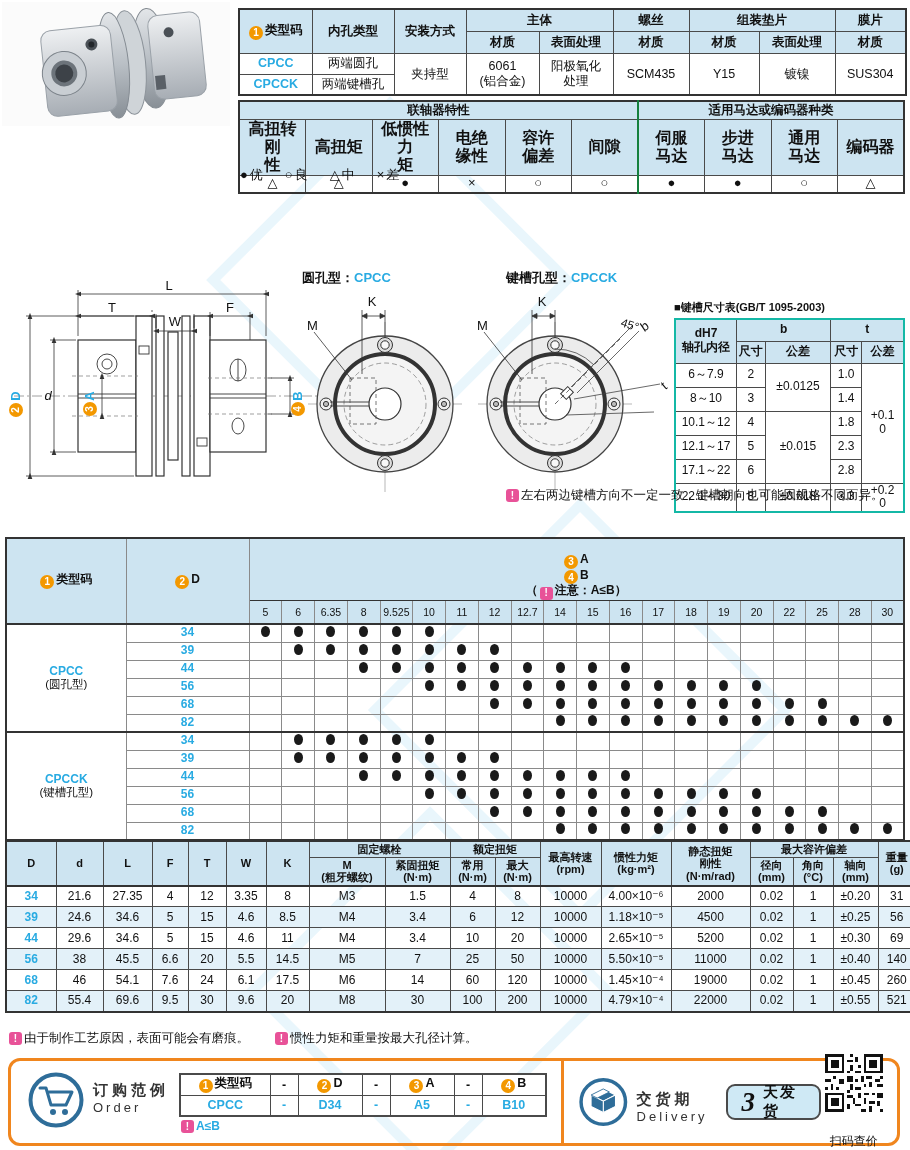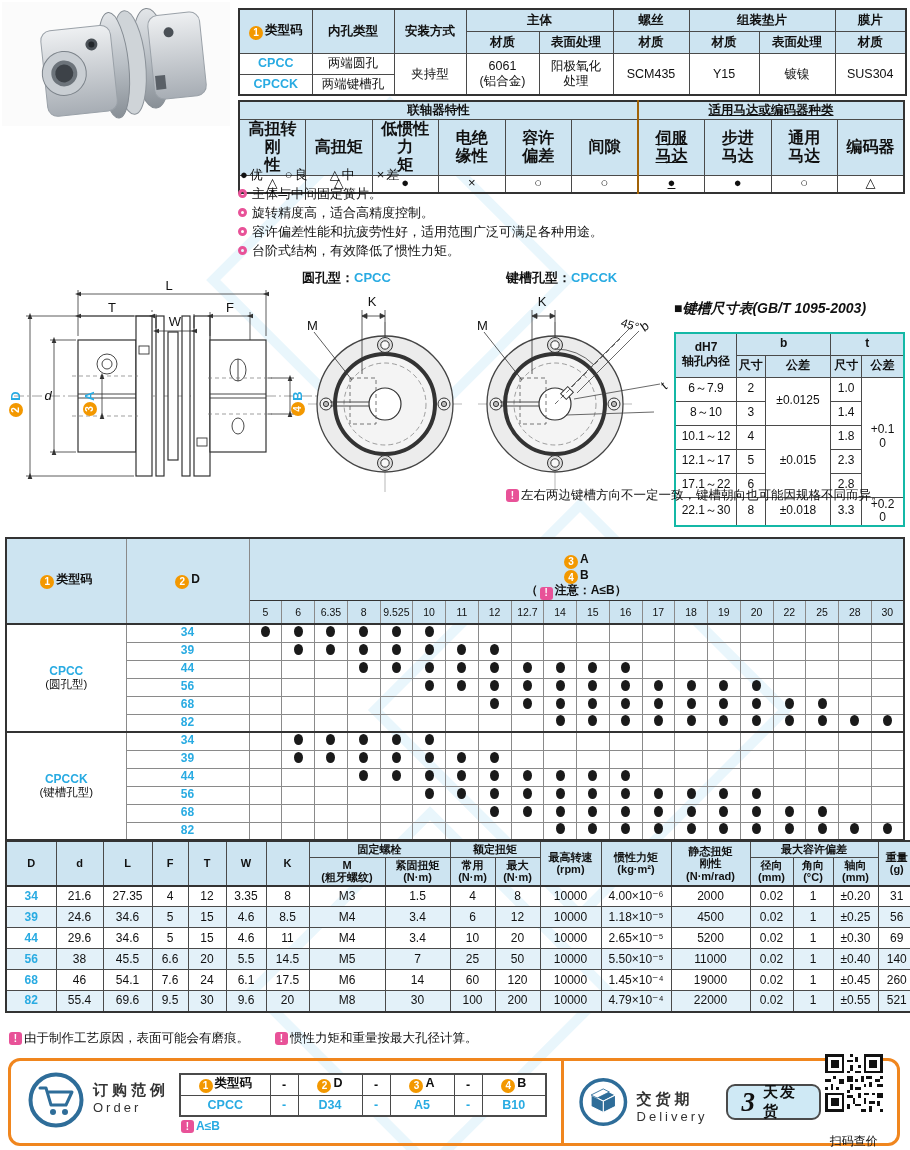--- a/index.html
+++ b/index.html
@@ -20,32 +20,32 @@
   
   #tbl1{left:238px;top:8px;width:667px;}
   #tbl1 table{width:100%;border:2px solid #333;}
   #tbl1 th{height:22px;font-size:12.5px;}
   #tbl1 td{height:21px;font-size:12.5px;}
   #tbl2{left:238px;top:100px;width:667px;}
   #tbl2 table{width:100%;border:2px solid #333;padding-left:40px;}
   #tbl2 th{height:18px;font-size:12.5px;}
   #tbl2 td.char-label{height:36px;background:#cde4f1;font-weight:bold;font-size:16px;}
   #tbl2 td.char-value{height:18px;font-size:13px;}
-  #tbl2 .gsep{border-left:2px solid #a16207;text-decoration:underline;}
+  #tbl2 .gsep{border-left:2px solid #15803d;}
   #legend{left:240px;top:166px;font-size:13px;}
   .leg{margin-right:22px;}
   .leg-sym{margin-right:2px;}
   #features{left:238px;top:184px;}
   .feature{height:19px;display:flex;align-items:center;font-size:13px;}
   .ring{width:9px;height:9px;border:3px solid #e85298;border-radius:50%;display:inline-block;margin-right:5px;flex:none;}
   
   .dlabel{position:absolute;font-size:13px;font-weight:bold;z-index:1;}
   svg text{font-family:"Liberation Sans","DejaVu Sans",sans-serif;}
   #keyway{left:674px;top:300px;width:231px;}
-  #keyway .kwtitle{font-size:14px;font-weight:bold;margin-bottom:14px;font-style:italic;}
+  #keyway .kwtitle{font-size:11px;font-weight:bold;margin-bottom:3px;}
   #keyway table{width:100%;border:2px solid #14b8a6;}
   #keyway th{height:22px;font-size:12px;}
   #keyway td{height:24px;font-size:12px;background:#fff;}
   #diag-note{left:504px;top:487px;font-size:12.5px;display:flex;align-items:center;}
   
   #avail{left:5px;top:537px;width:900px;}
   #avail table{width:100%;border:2px solid #333;}
   #avail th,#avail td{border-color:#8a8a8a;}
   #avail thead th{border-bottom-color:#333;}
   #avail thead{border-bottom:2px solid #333;}
@@ -215,38 +215,20 @@
             <td class="char-value">●</td>
             <td class="char-value">○</td>
             <td class="char-value">△</td>
           </tr>
     </tbody>
       </table>
   </div>
 
   <div class="sec" id="legend"><span class="leg"><span class="leg-sym">●</span><span>优</span></span><span class="leg"><span class="leg-sym">○</span><span>良</span></span><span class="leg"><span class="leg-sym">△</span><span>中</span></span><span class="leg"><span class="leg-sym">×</span><span>差</span></span></div>
 
-  <div class="sec" id="features">
-      <div class="feature">
-        <span class="ring"></span>
-        <span>主体与中间固定簧片。</span>
-      </div>
-      <div class="feature">
-        <span class="ring"></span>
-        <span>旋转精度高，适合高精度控制。</span>
-      </div>
-      <div class="feature">
-        <span class="ring"></span>
-        <span>容许偏差性能和抗疲劳性好，适用范围广泛可满足各种用途。</span>
-      </div>
-      <div class="feature">
-        <span class="ring"></span>
-        <span>台阶式结构，有效降低了惯性力矩。</span>
-      </div>
-    </div>
 
   <div class="dlabel" style="left:302px;top:269px;">
     <span>圆孔型：</span><span class="blue">CPCC</span>
   </div>
   <div class="dlabel" style="left:506px;top:269px;">
     <span>键槽孔型：</span><span class="blue">CPCCK</span>
   </div>
 
   <div class="sec" style="left:6px;top:276px;">
     <svg width="330" height="225" viewBox="0 0 330 225">

